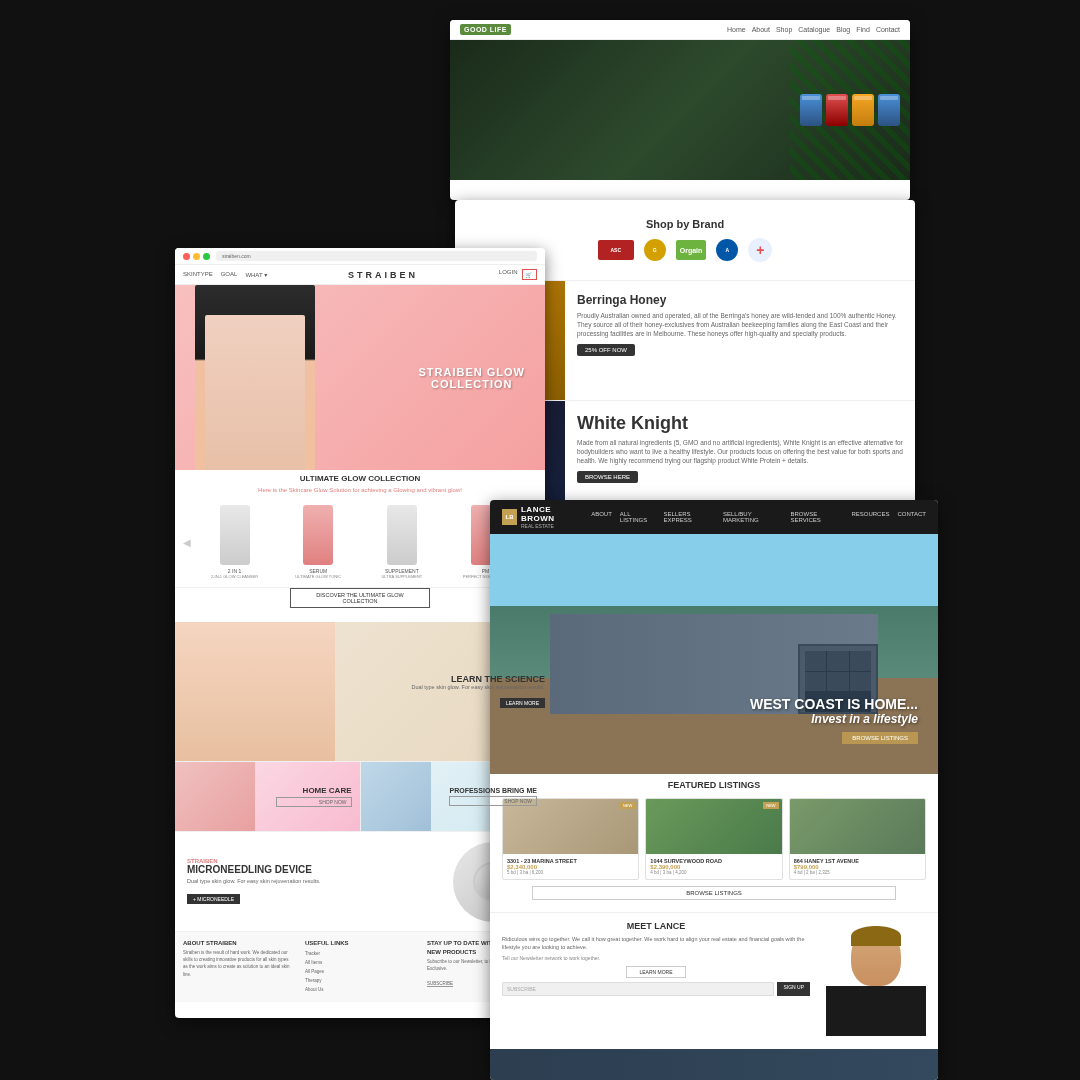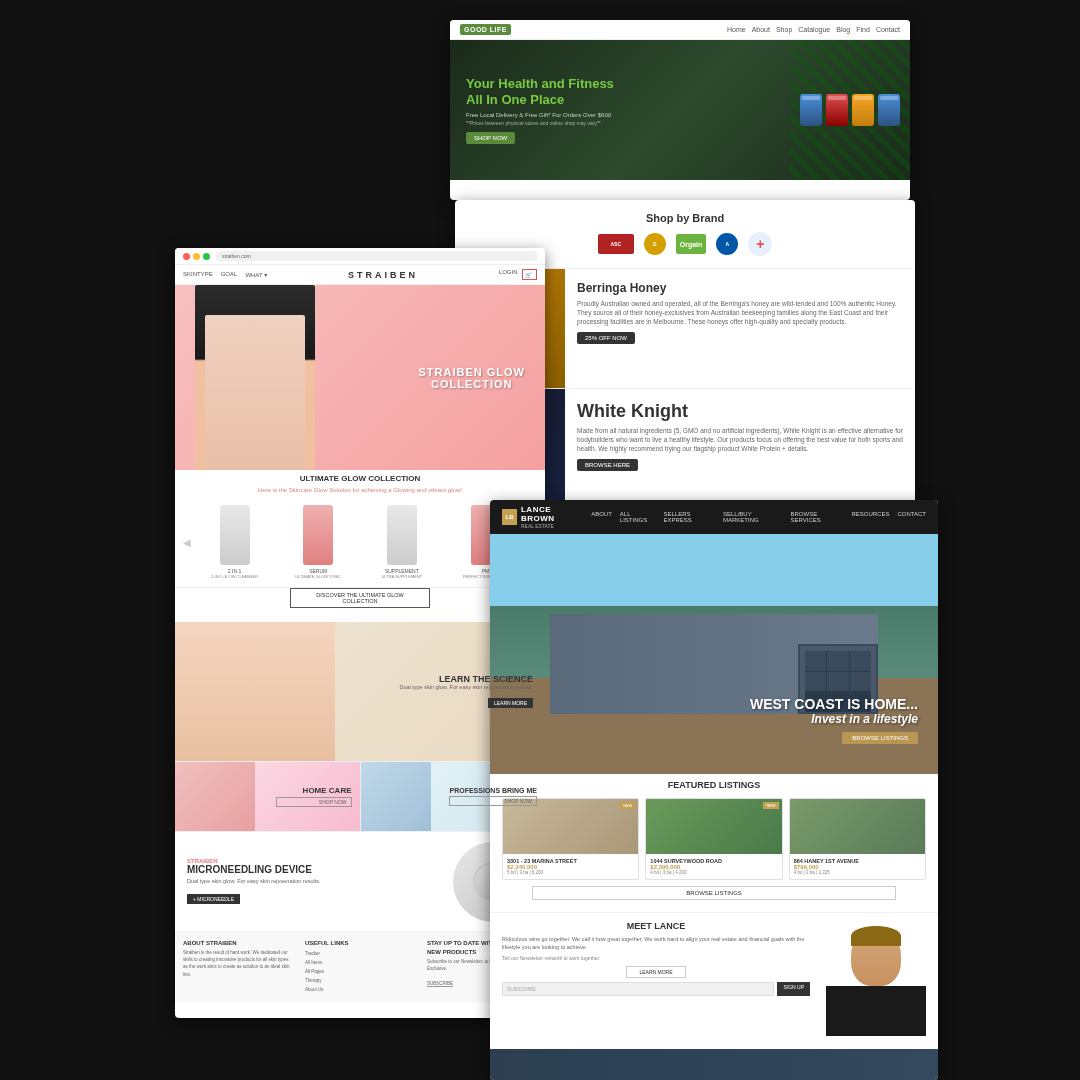--- a/index.html
+++ b/index.html
@@ -109,21 +109,21 @@
       top: 200px;
       left: 455px;
       width: 460px;
       height: 310px;
       background: #fff;
       border-radius: 4px;
       overflow: hidden;
       box-shadow: 0 4px 16px rgba(0,0,0,0.5);
     }
     .brand-section {
-      padding: 12px 16px;
+      padding: 18px 16px;
       border-bottom: 1px solid #f0f0f0;
     }
     .brand-title { font-size: 11px; font-weight: bold; color: #333; margin-bottom: 8px; text-align: center; }
     .brand-logos {
       display: flex;
       gap: 10px;
       align-items: center;
       justify-content: center;
     }
     .brand-logo-item {
@@ -334,21 +334,21 @@
       width: 140px;
       padding: 3px;
       color: #333;
     }
     .sb-science {
       height: 140px;
       background: linear-gradient(135deg, #f0e8d8 0%, #e8d8c0 100%);
       display: flex;
       align-items: center;
       justify-content: flex-end;
-      padding: 12px;
+      padding: 0;
       position: relative;
       overflow: hidden;
       border-bottom: 1px solid #f0f0f0;
     }
     .sb-face-img {
       position: absolute;
       left: 0;
       top: 0;
       bottom: 0;
       width: 160px;
@@ -684,29 +684,20 @@
       <span>About</span>
       <span>Shop</span>
       <span>Catalogue</span>
       <span>Blog</span>
       <span>Find</span>
       <span>Contact</span>
     </div>
   </div>
   <div class="gl-hero">
     <div class="gl-hero-stripes"></div>
-    <div class="gl-hero-text">
-      <h2>
-        <span>Your Health and Fitness</span><br>
-        <span style="color:#7bc943;">All In One Place</span>
-      </h2>
-      <p>Free Local Delivery &amp; Free Gift* For Orders Over $600</p>
-      <p style="font-size:5px; color:#aaa; margin-top:2px;">**Prices between physical stores and online shop may vary**</p>
-      <span class="gl-hero-btn">SHOP NOW</span>
-    </div>
     <div class="gl-products">
       <div class="gl-product-img"></div>
       <div class="gl-product-img red"></div>
       <div class="gl-product-img orange"></div>
       <div class="gl-product-img"></div>
     </div>
   </div>
 </div>
 
 <div class="window-brand">

